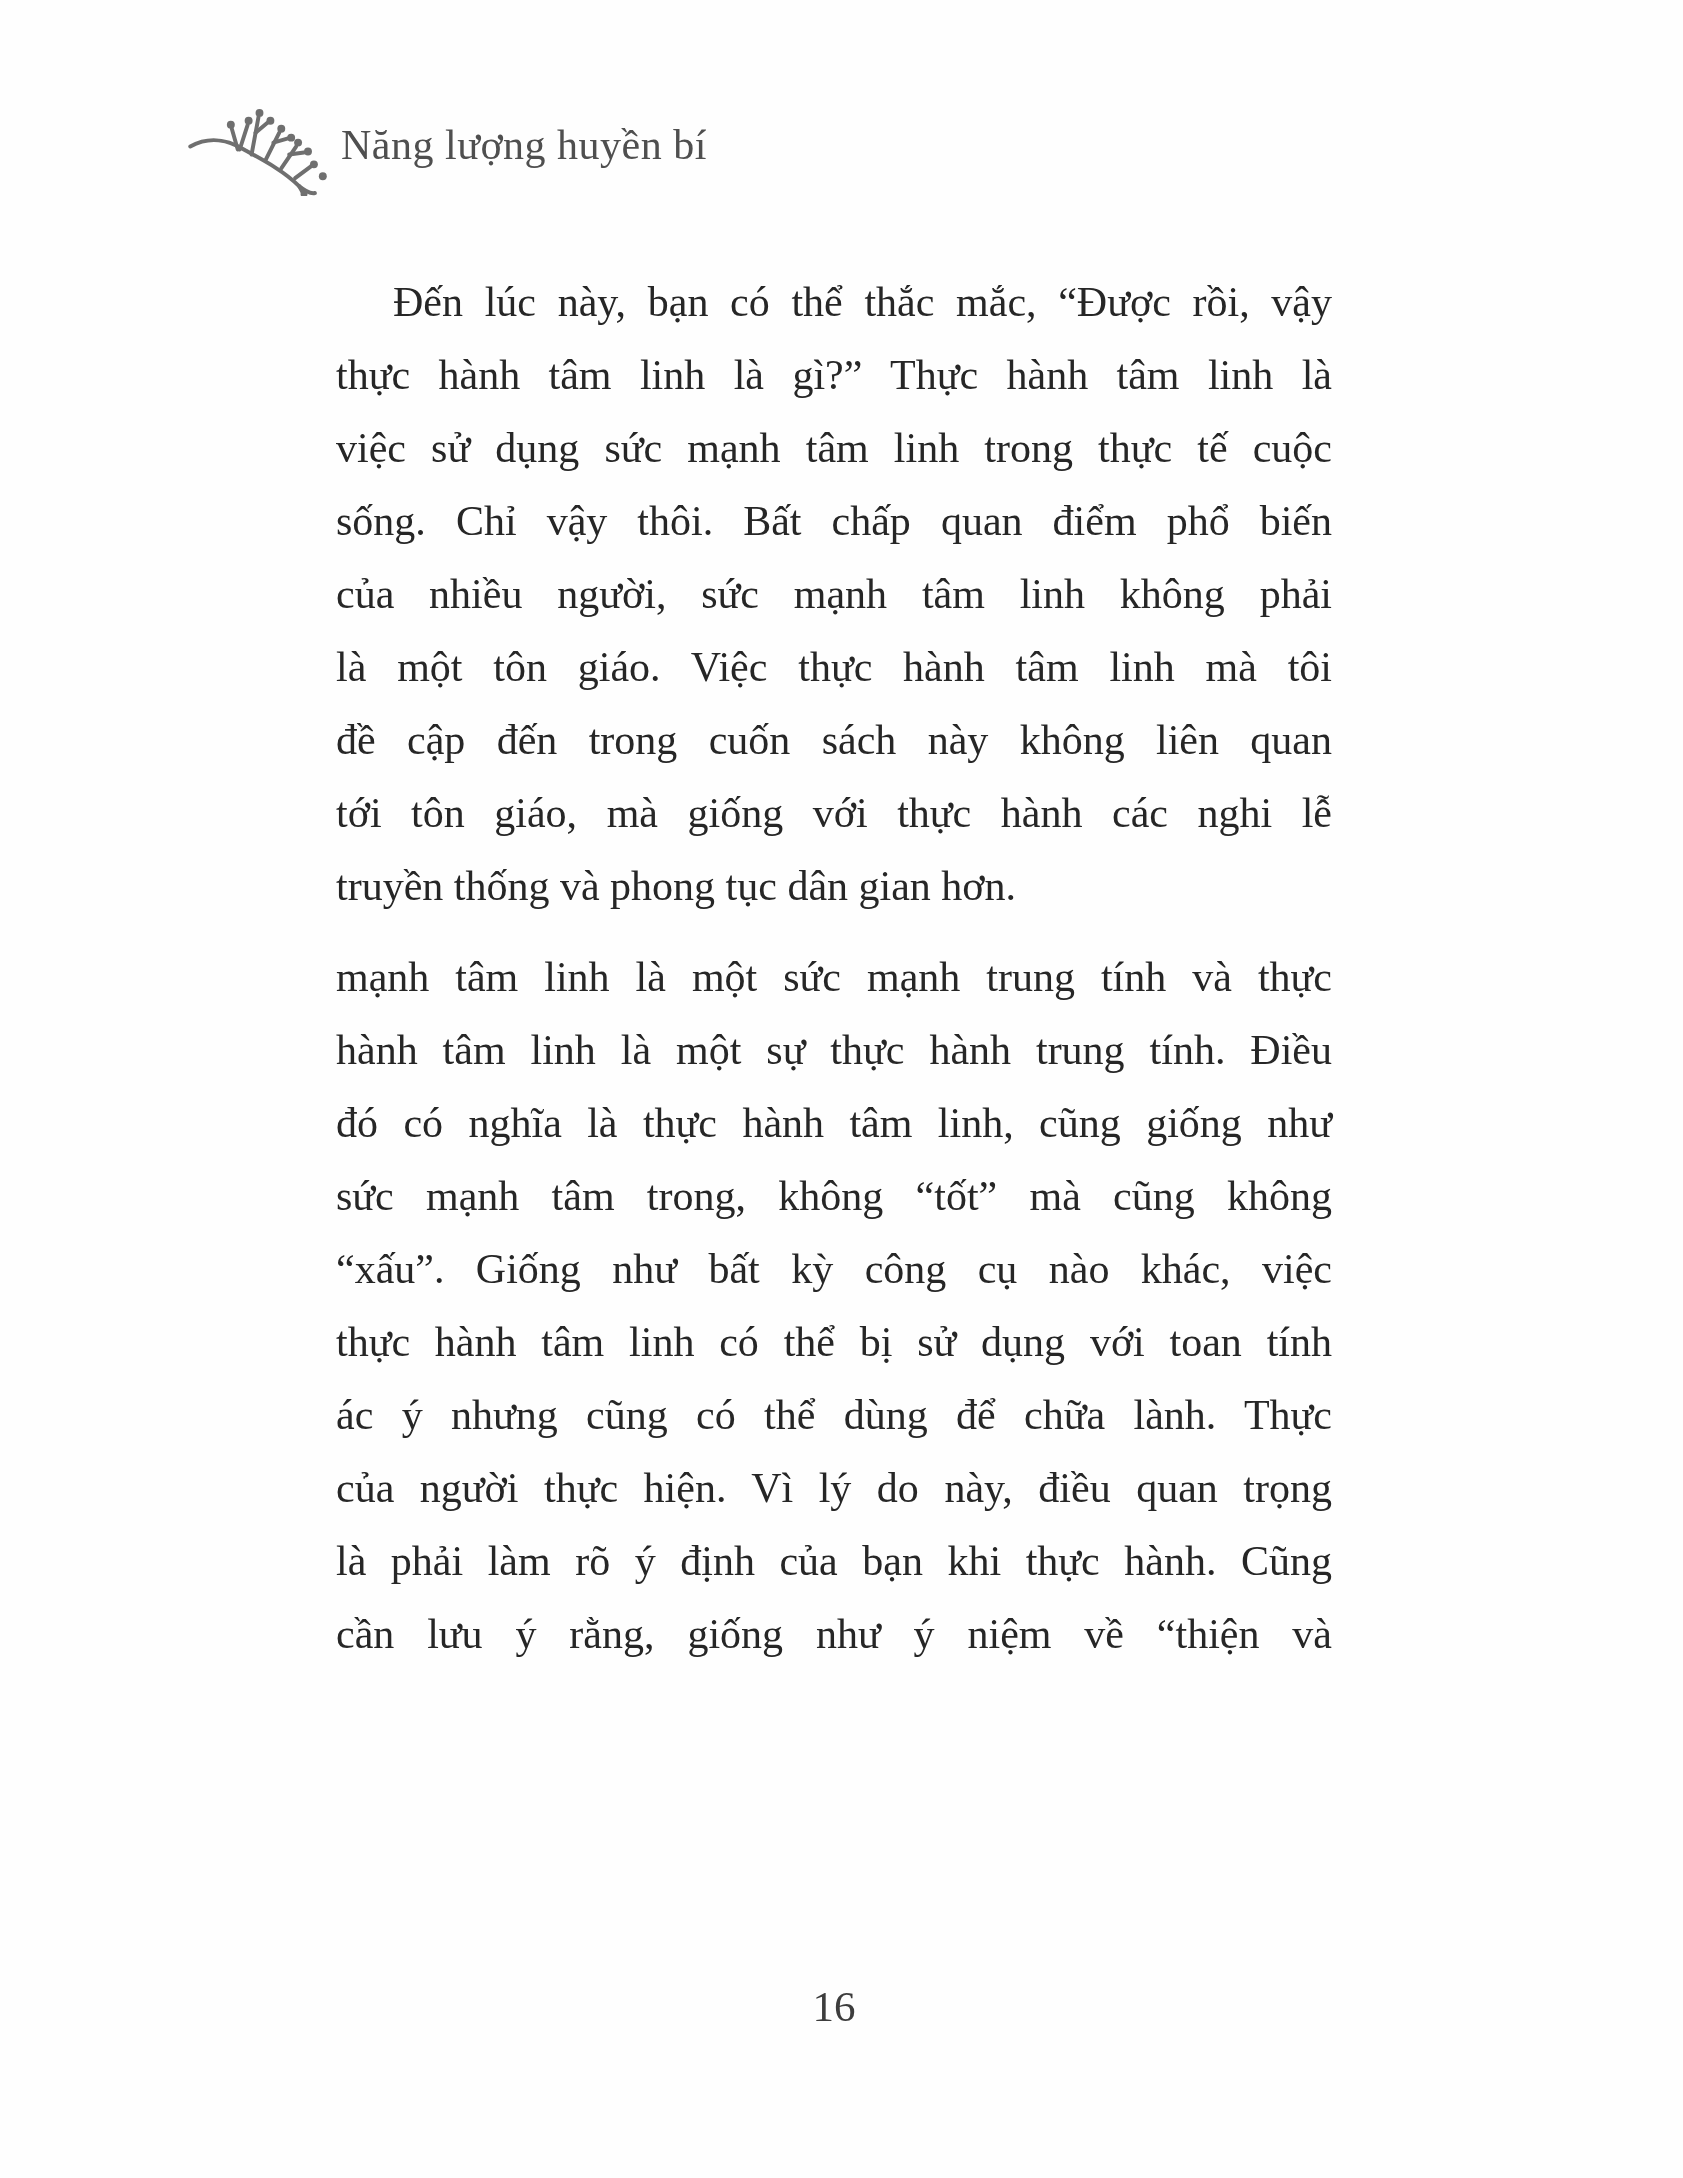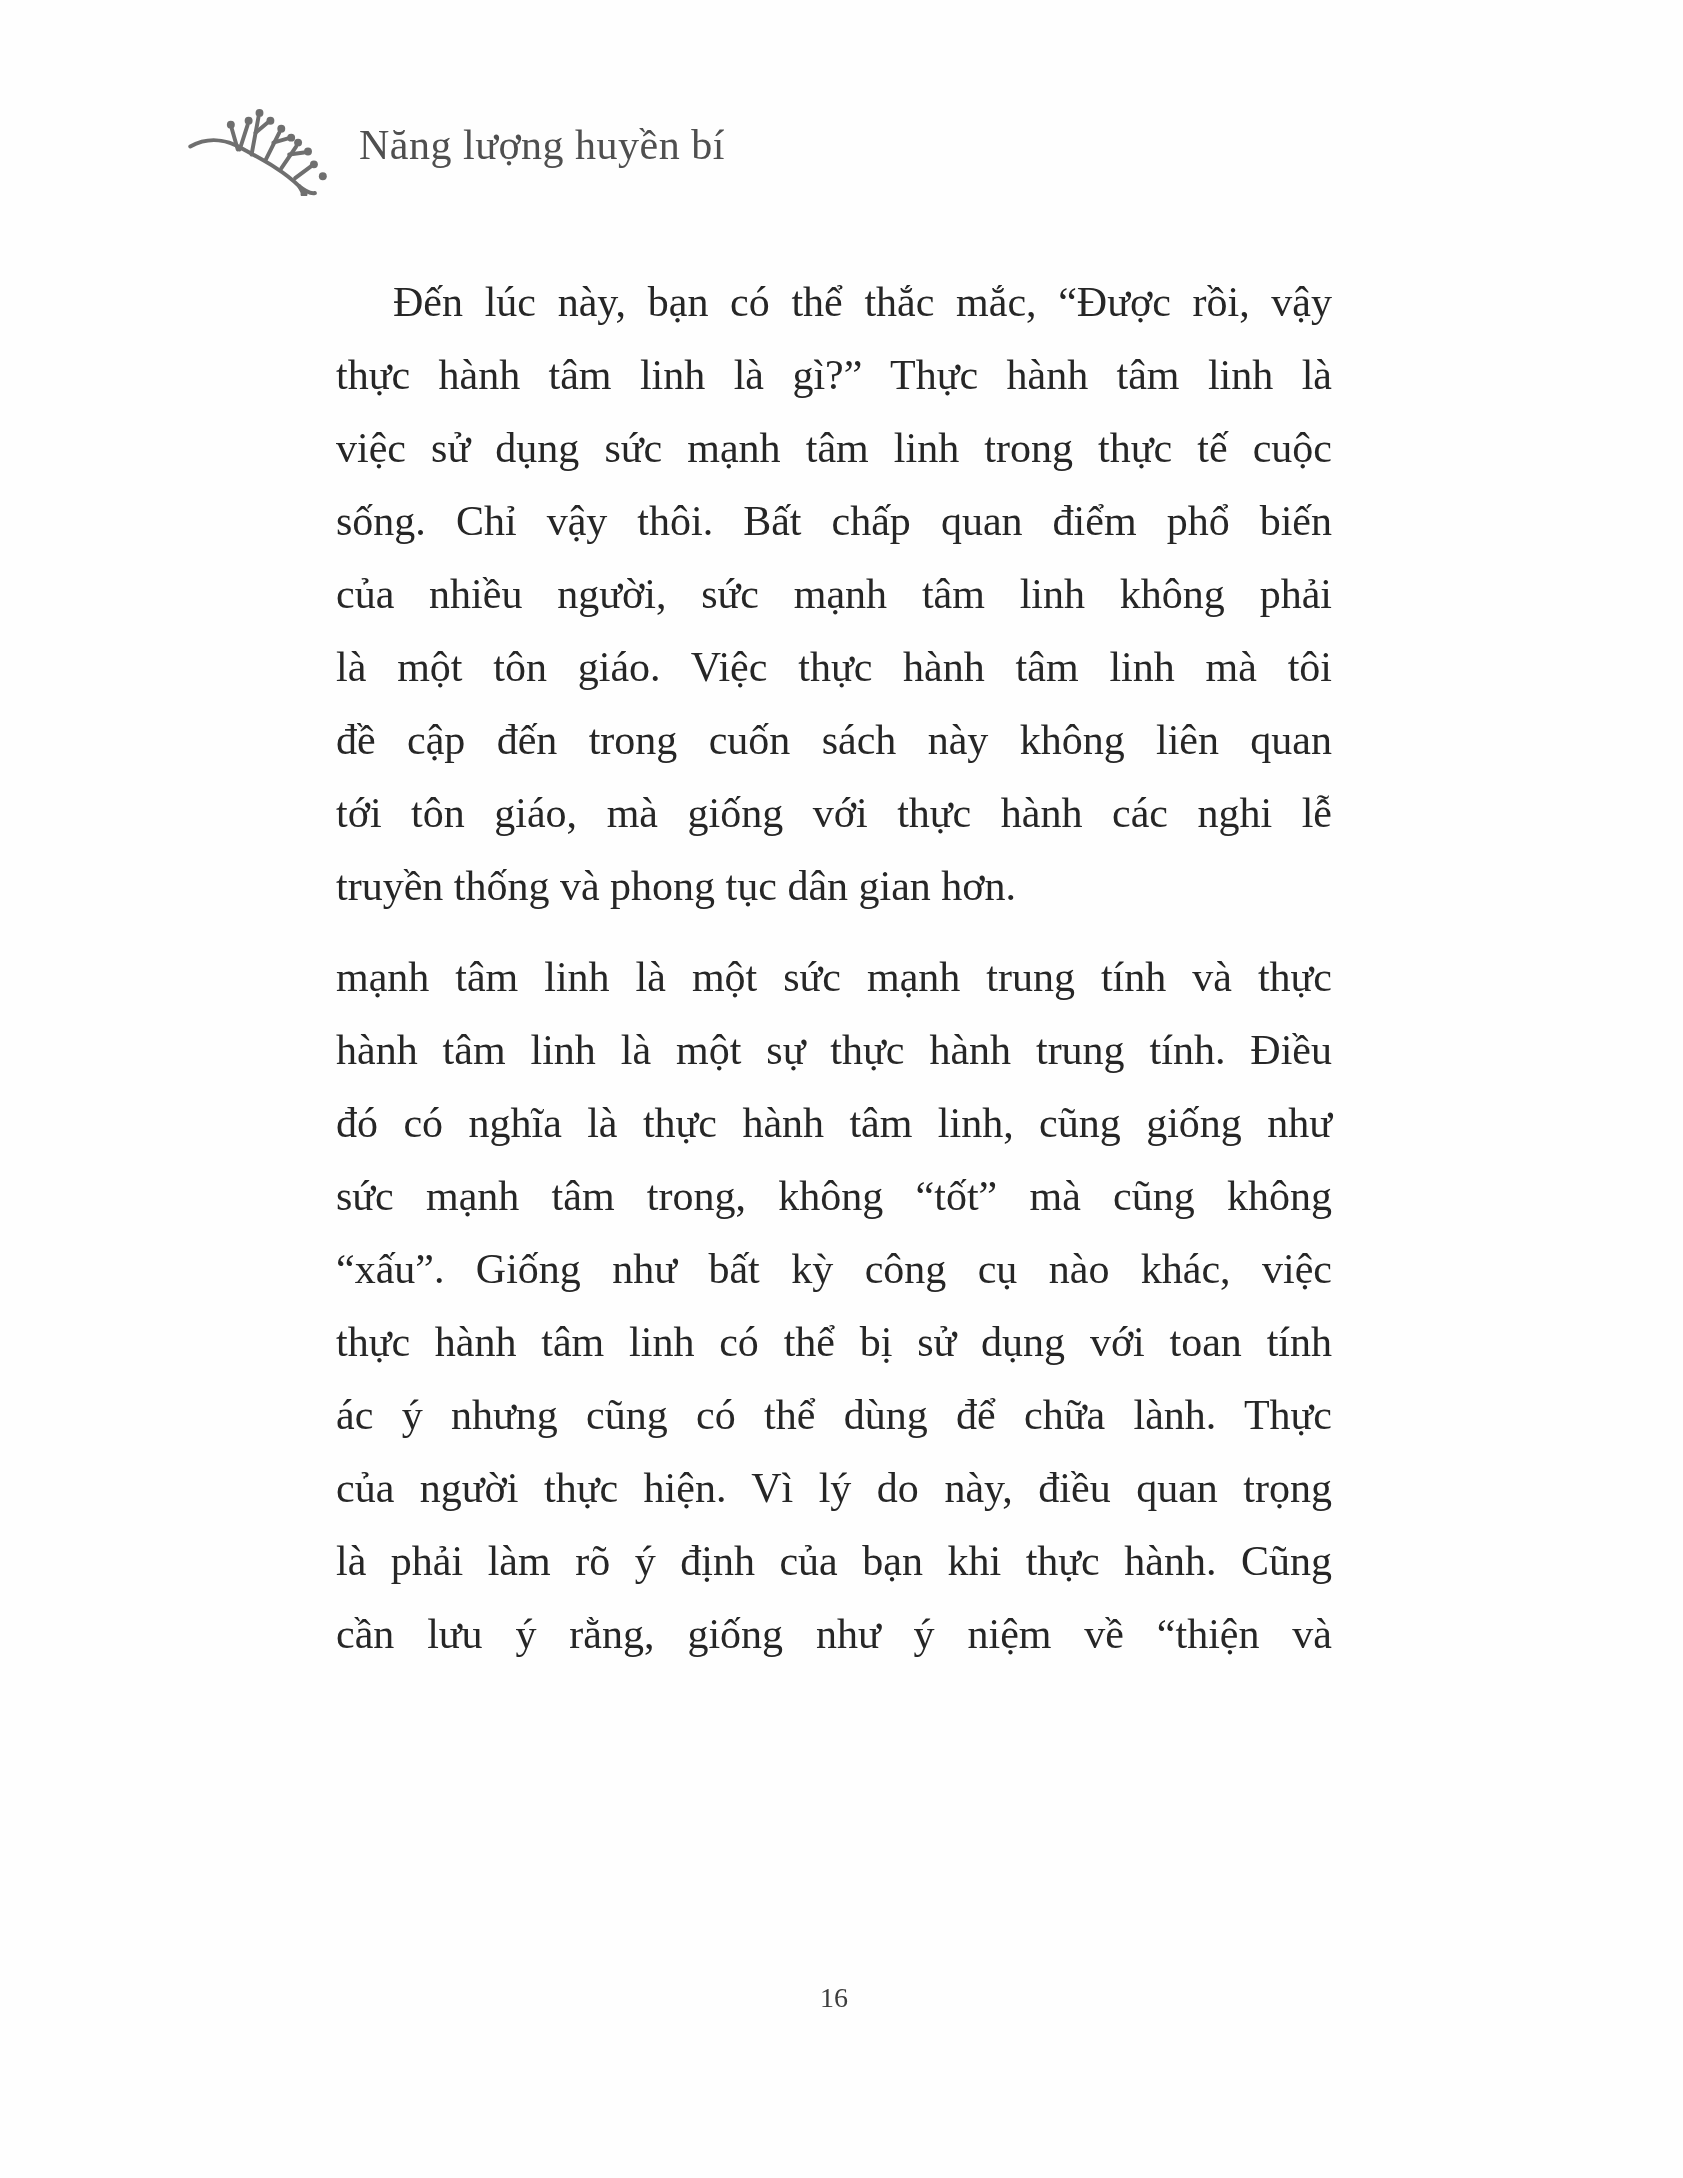--- a/index.html
+++ b/index.html
@@ -22,21 +22,21 @@
     display: flex;
     align-items: center;
   }
   .ornament {
     width: 145px;
     height: 91px;
     color: #6f6f6f;
     flex: 0 0 auto;
   }
   .running-title {
-    margin-left: 26px;
+    margin-left: 8px;
     font-size: 42px;
     line-height: 51px;
     color: #4f4f4f;
     letter-spacing: 0.5px;
     white-space: nowrap;
     padding-bottom: 10px;
   }
   .body-block {
     position: absolute;
     left: 329px;
@@ -56,21 +56,21 @@
     overflow: visible;
   }
   .line.indent { text-indent: 57px; }
   .line.para-end { text-align-last: left; }
   .folio {
     position: absolute;
     left: 329px;
     width: 1010px;
     top: 1982px;
     text-align: center;
-    font-size: 28px;
+    font-size: 43px;
     color: #3d3d3d;
   }
 </style>
 </head>
 <body>
 
 <div class="page">
 
   <div class="header">
     <svg class="ornament" viewBox="0 0 146 92" fill="none" stroke="currentColor" stroke-width="4" stroke-linecap="round">

